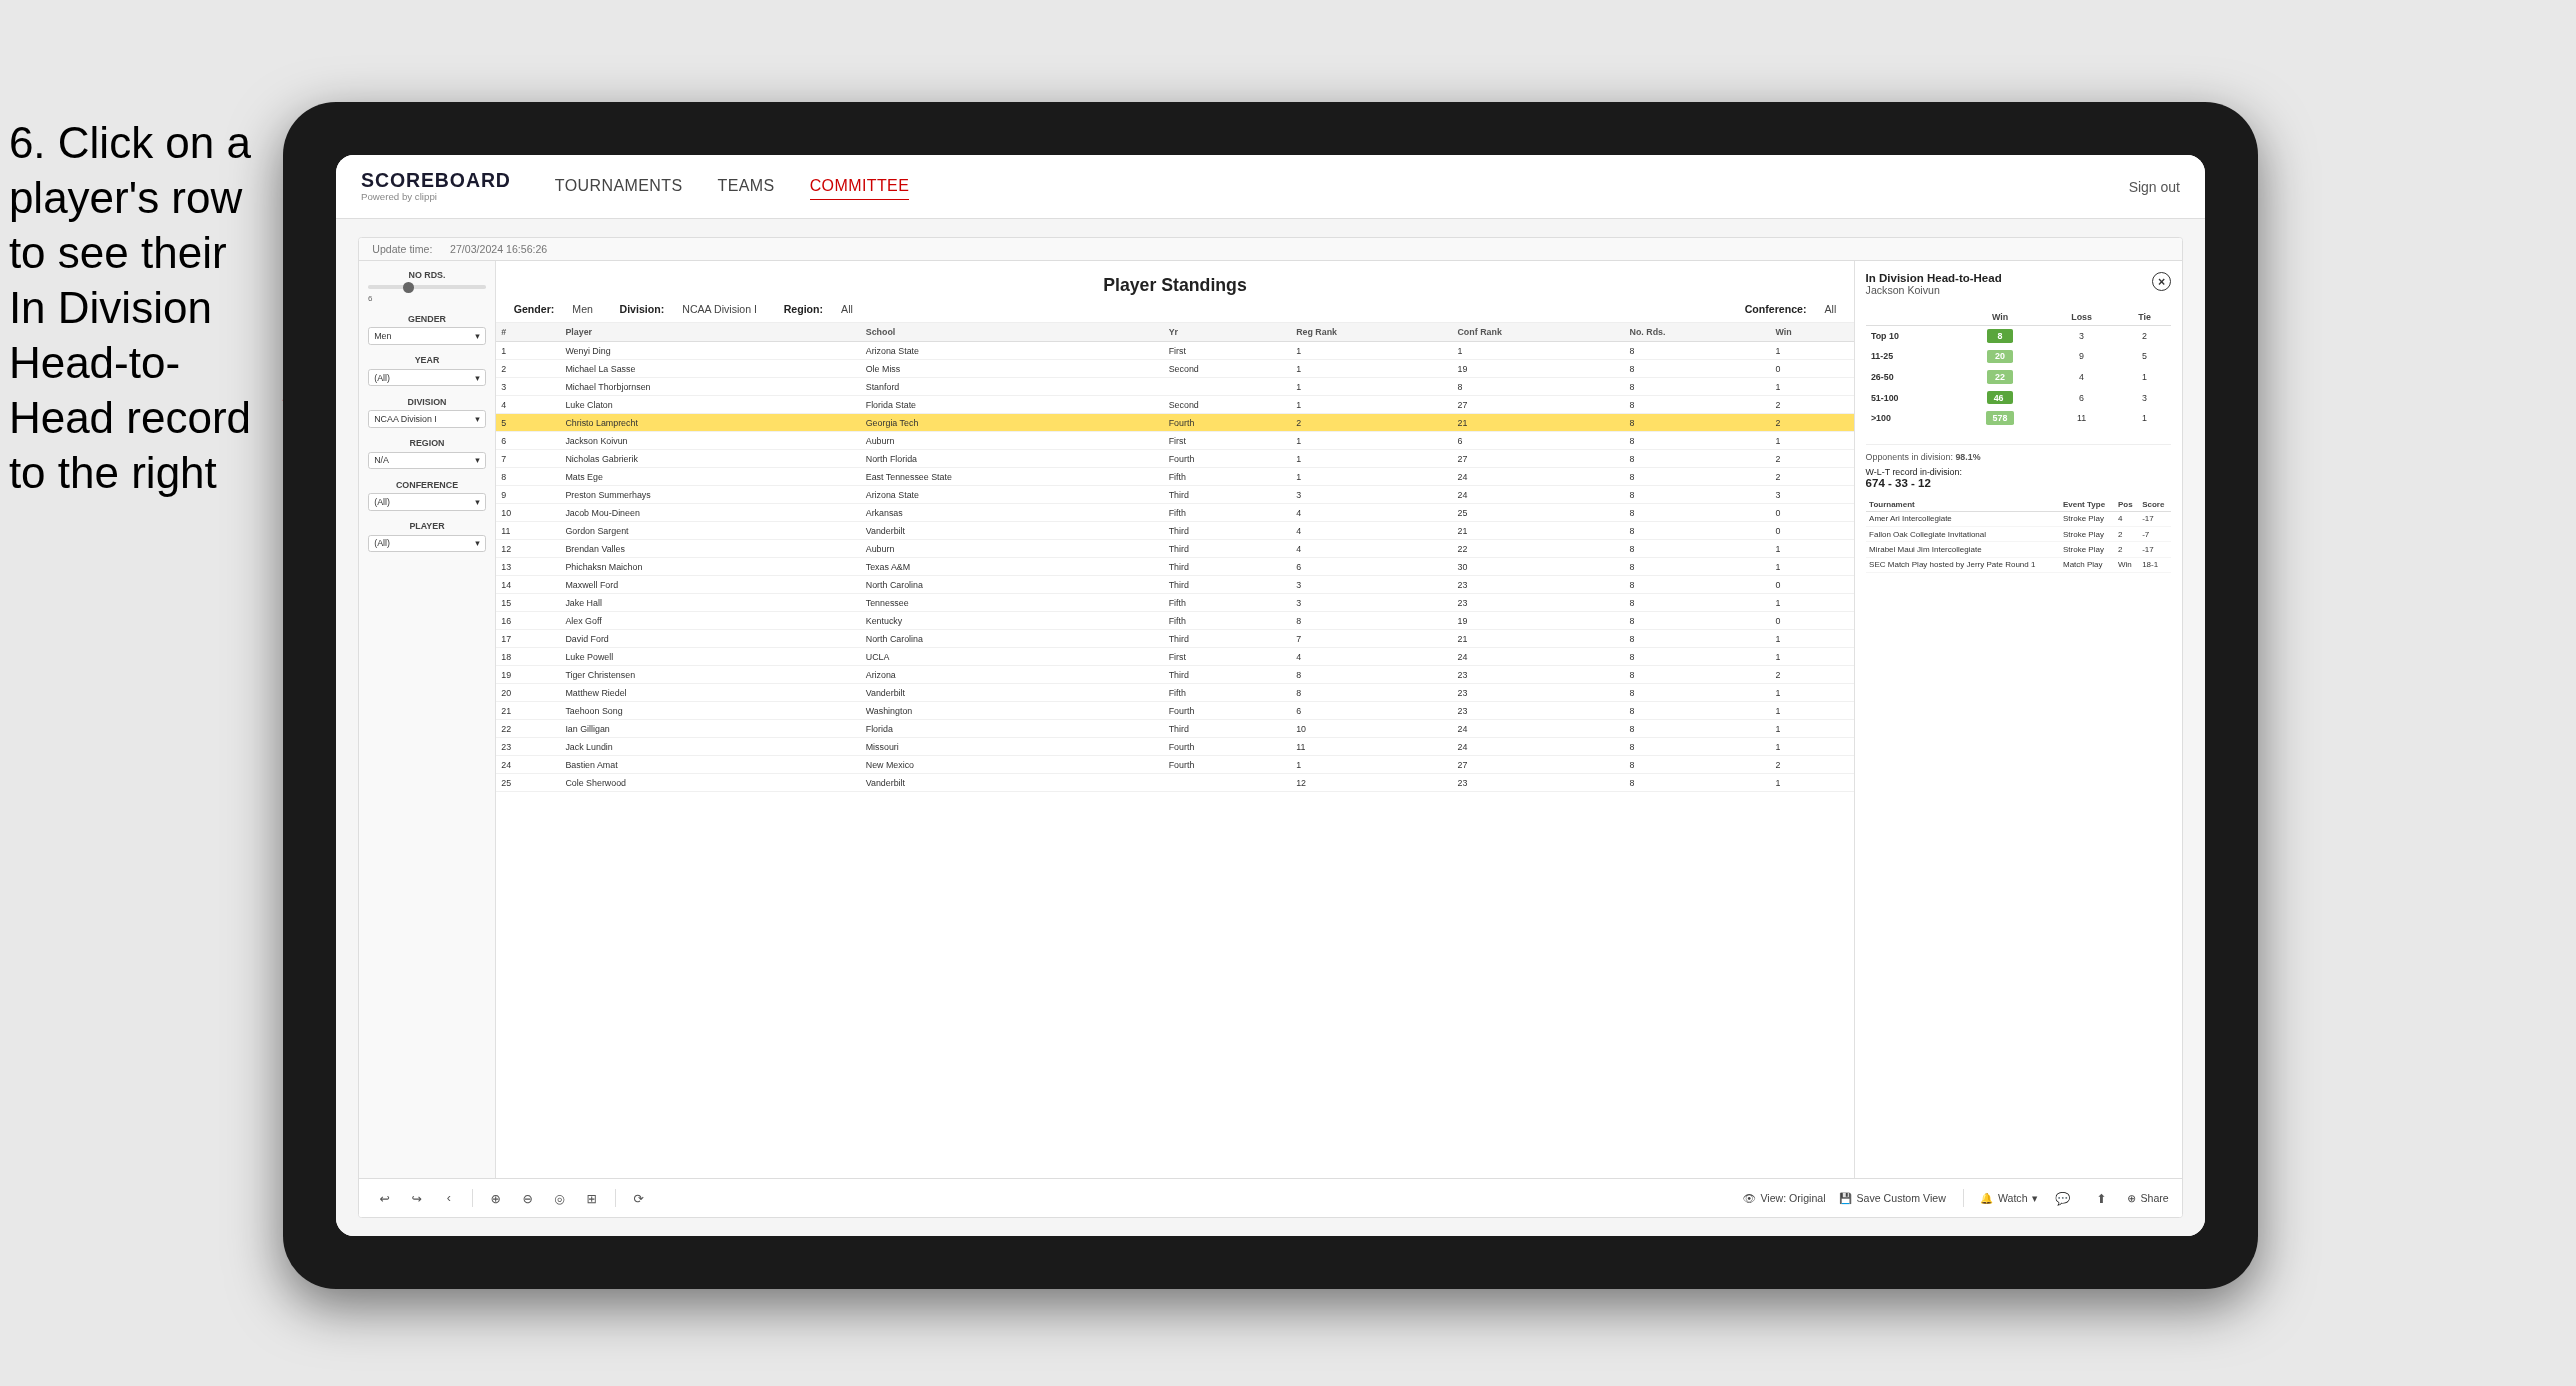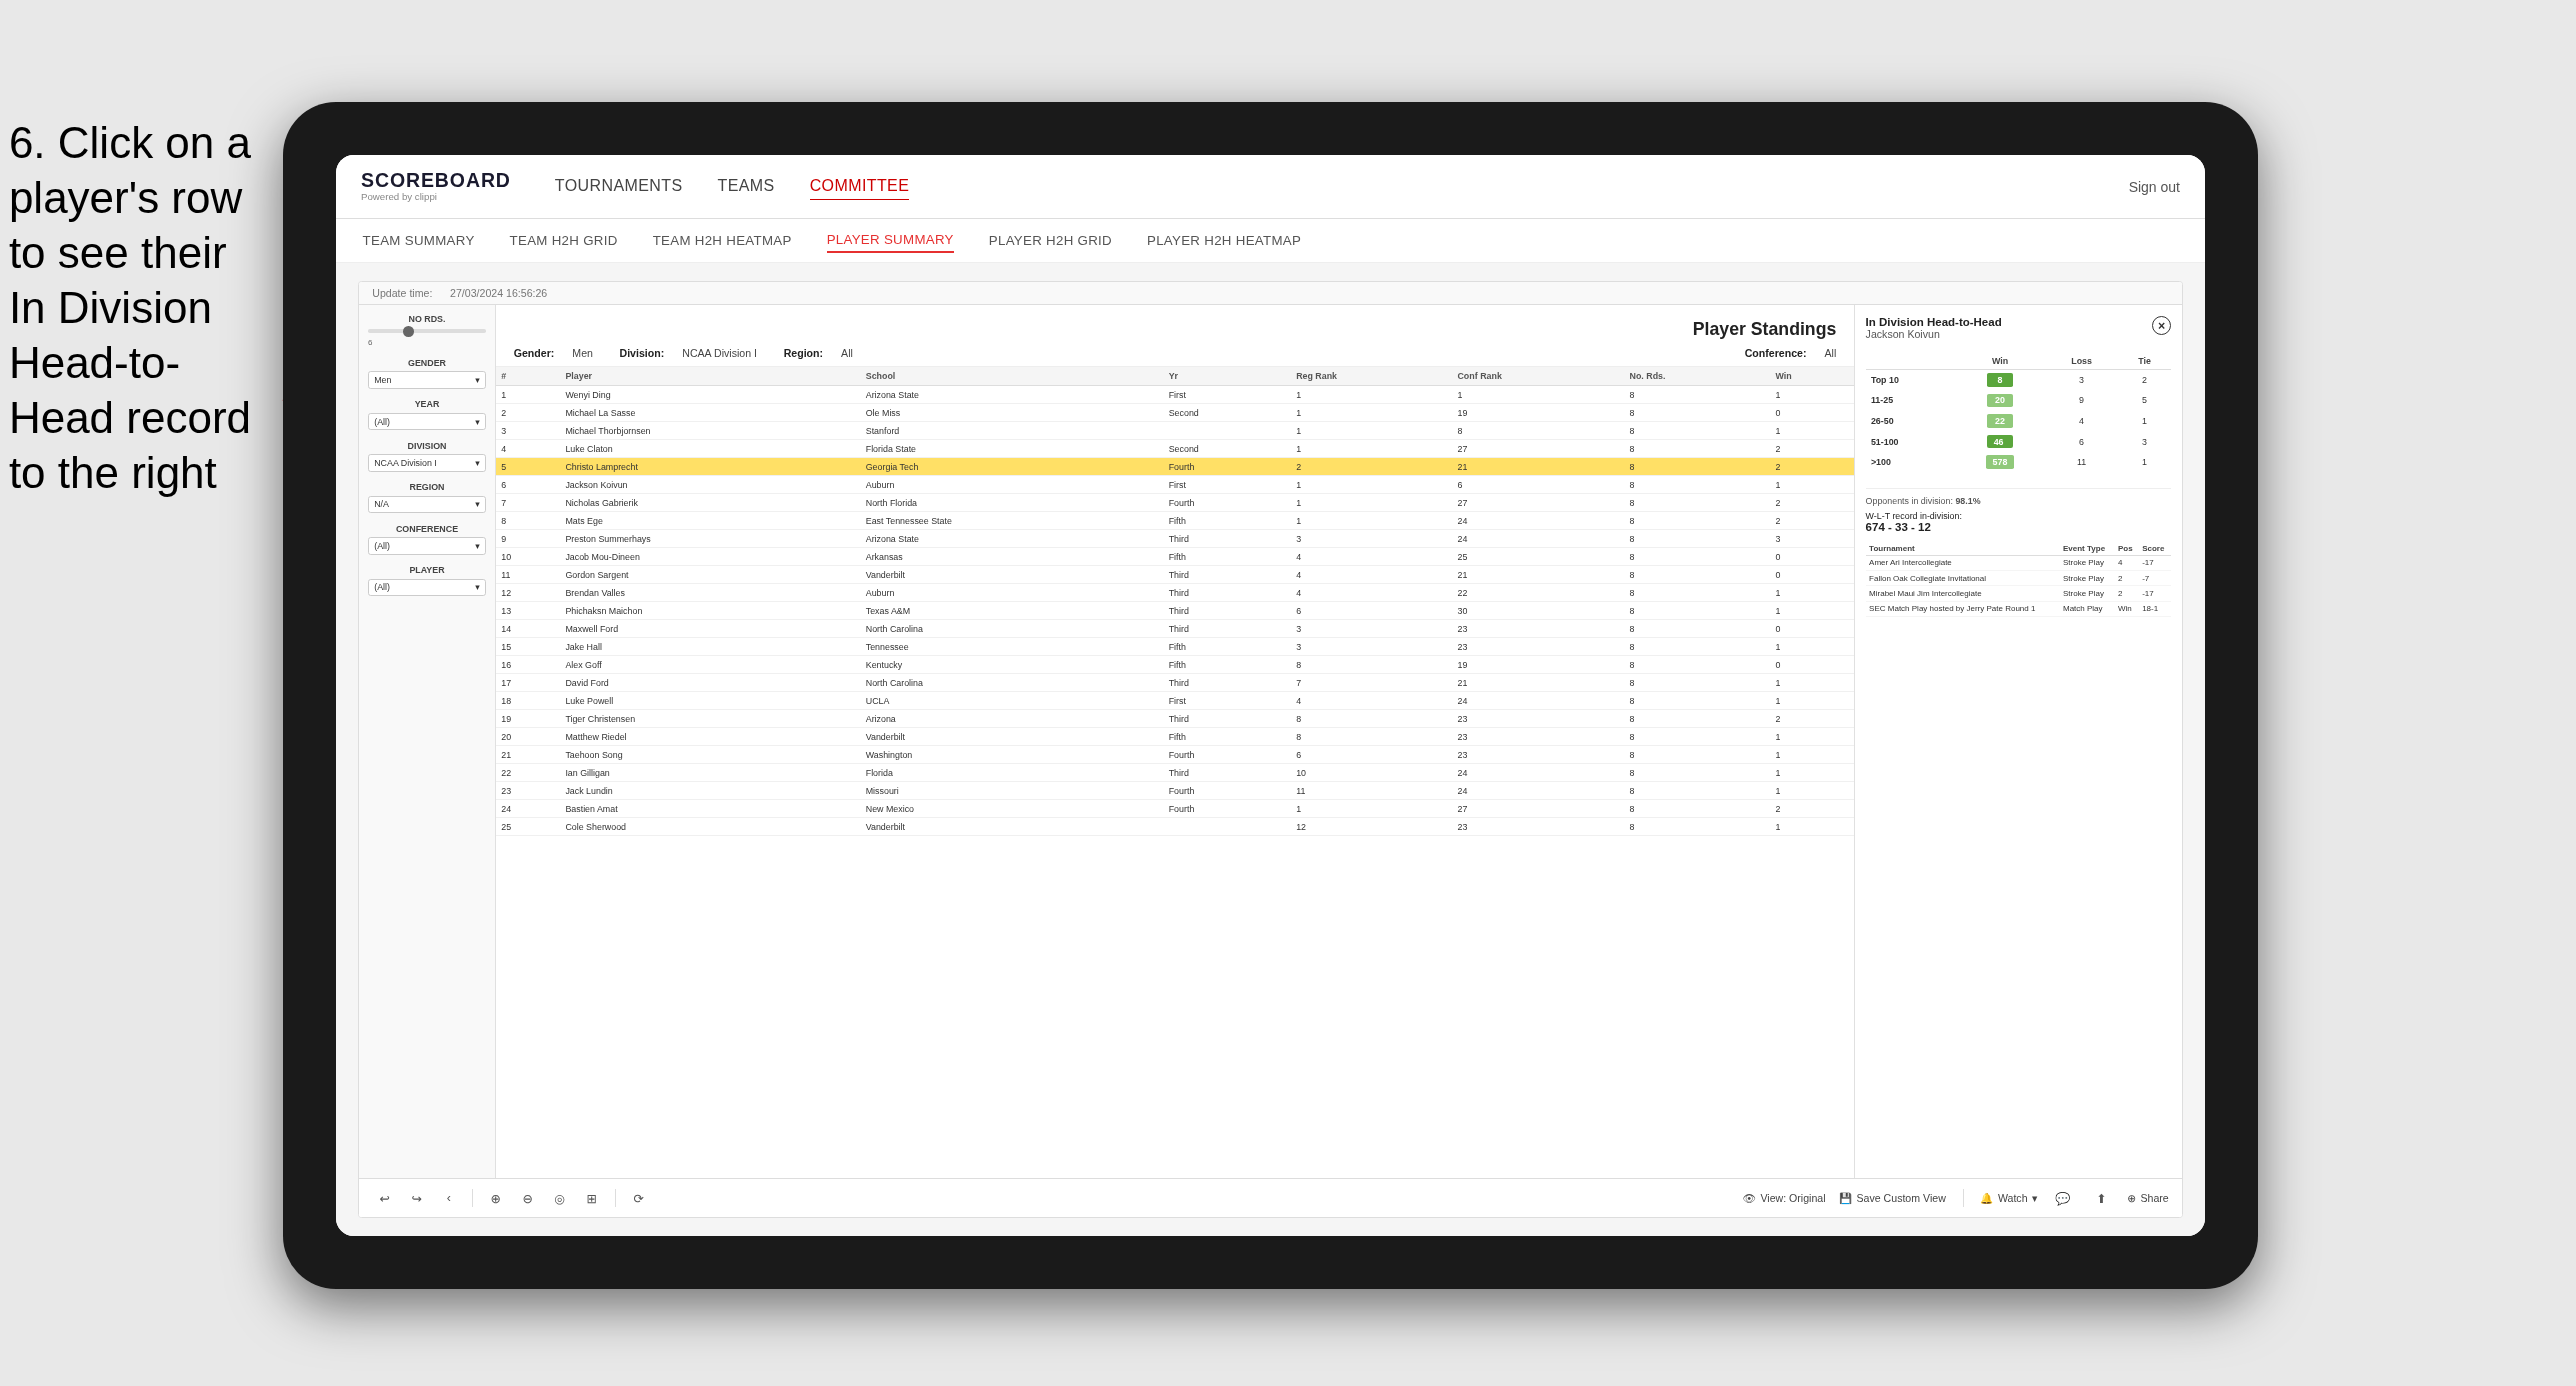--- a/index.html
+++ b/index.html
@@ -255,21 +255,21 @@
 
     .standings-header {
       padding: 13.3px 17.7px 7px;
       border-bottom: 0.9px solid #eee;
     }
 
     .standings-title {
       font-size: 17.7px;
       font-weight: 700;
       color: #222;
-      text-align: right;
+      text-align: center;
       margin-bottom: 7px;
     }
 
     .standings-filters {
       display: flex;
       gap: 26.6px;
       font-size: 10.6px;
       color: #444;
     }
 
@@ -517,28 +517,20 @@
         <span class="logo-subtitle">Powered by clippi</span>
       </div>
       <div class="nav-items">
         <span class="nav-item">TOURNAMENTS</span>
         <span class="nav-item">TEAMS</span>
         <span class="nav-item active">COMMITTEE</span>
       </div>
       <span class="sign-out">Sign out</span>
     </div>
 
-    <div class="sub-nav">
-      <span class="sub-nav-item">TEAM SUMMARY</span>
-      <span class="sub-nav-item">TEAM H2H GRID</span>
-      <span class="sub-nav-item">TEAM H2H HEATMAP</span>
-      <span class="sub-nav-item active">PLAYER SUMMARY</span>
-      <span class="sub-nav-item">PLAYER H2H GRID</span>
-      <span class="sub-nav-item">PLAYER H2H HEATMAP</span>
-    </div>
 
     <div class="main-content">
       <div class="dashboard-panel">
         <div class="powerbi-frame">
 
           <div class="powerbi-top-bar">
             <span>Update time:</span>
             <span>27/03/2024 16:56:26</span>
           </div>
 

